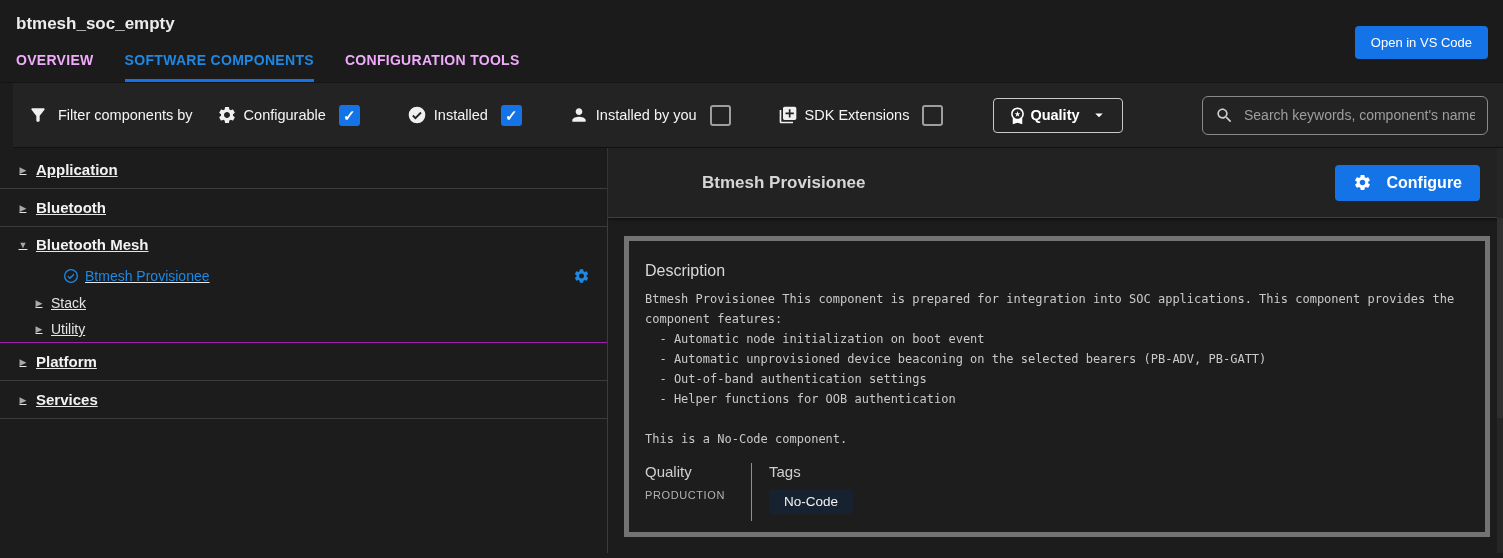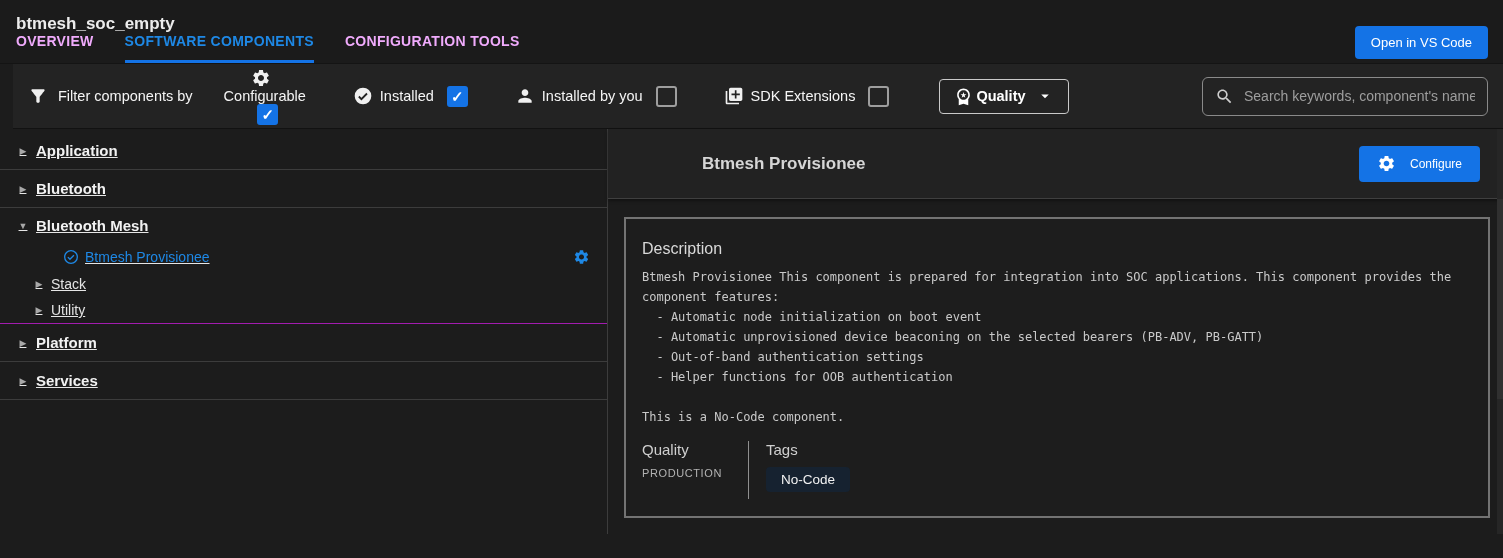--- a/index.html
+++ b/index.html
@@ -1,39 +1,39 @@
 <!DOCTYPE html>
 <html><head>
 <meta charset="utf-8">
 <style>
   * { margin:0; padding:0; box-sizing:border-box; }
   html,body { width:1503px; height:558px; background:#1c1c1c; overflow:hidden;
               font-family:"Liberation Sans", sans-serif; }
   .app { position:relative; width:1503px; height:558px; background:#1c1c1c; color:#e6e6e6; }
 
   
-  .app-header { position:relative; height:64px; background:#1b1b1b; border-bottom:1px solid #141414; }
+  .app-header { position:relative; height:83px; background:#1b1b1b; border-bottom:1px solid #141414; }
   .proj-title { position:absolute; left:16px; top:14px; font-size:17px; font-weight:bold; color:#ececec; }
   .tabs { position:absolute; left:16px; bottom:0; display:flex; }
   .tab { position:relative; padding:0 0 14px 0; margin-right:31px; font-size:14px; font-weight:bold;
          letter-spacing:.3px; color:#f0abfc; cursor:pointer; }
   .tab.active { color:#1E88E5; }
   .tab.active::after { content:""; position:absolute; left:0; right:0; bottom:0; height:3px; background:#1473E6; }
   .vscode-btn { position:absolute; right:15px; top:26px; height:33px; padding:0 16px;
                 background:#1473E6; border:none; border-radius:4px; color:#fff;
                 font-size:13px; font-weight:normal; font-family:inherit; cursor:pointer; }
 
   
   .filter-bar { display:flex; align-items:center; height:65px; background:#232323;
                 border-bottom:1px solid #121212; padding:0 15px;margin-left:13px; }
   .fb-icon { display:inline-flex; color:#f0f0f0; }
   .fb-icon svg { width:20px; height:20px; fill:currentColor; }
   .fb-label { font-size:14.5px; color:#f5f5f5; margin-left:10px; white-space:nowrap; }
   .fgroup { display:flex; align-items:center; margin-left:47px; }
-  .fgroup:first-of-type { margin-left:24px;flex-direction:column; }
+  .fgroup:first-of-type { margin-left:24px; }
   .fgroup .fb-label { margin-left:7px; }
   .checkbox { width:21px; height:21px; margin-left:13px; border:2px solid #9e9e9e; border-radius:3px;
               display:flex; align-items:center; justify-content:center; cursor:pointer; }
   .checkbox.checked { background:#1473E6; border-color:#1473E6; }
   .checkbox.checked::after { content:"✓"; color:#fff; font-size:15px; font-weight:bold; line-height:1; }
   .quality-btn { display:flex; align-items:center; margin-left:50px; height:35px; padding:0 14px;
                  background:transparent; border:1px solid #c9c9c9; border-radius:4px; color:#fff;
                  font-size:14.5px; font-weight:bold; font-family:inherit; cursor:pointer; white-space:nowrap; }
   .quality-btn svg { width:19px; height:19px; fill:currentColor; }
   .quality-btn .qlabel { margin:0 10px 0 3px; }
@@ -69,25 +69,25 @@
 
   
   .detail-panel { position:relative; flex:1; background:#1c1c1c; }
   .detail-header { position:relative; height:70px; background:#222222; border-bottom:1px solid #3f3f3f;
                    box-shadow:0 2px 3px rgba(0,0,0,.35); }
   .detail-title { position:absolute; left:94px; top:50%; transform:translateY(-50%);
                   font-size:17px; font-weight:bold; color:#d6d6d6; }
   .configure-btn { position:absolute; right:23px; top:50%; transform:translateY(-50%);
                    display:flex; align-items:center; height:36px; padding:0 18px;
                    background:#1473E6; border:none; border-radius:4px; color:#fff;
-                   font-size:12px; font-weight:normal; font-family:inherit; cursor:pointer; }
+                   font-size:16px; font-weight:bold; font-family:inherit; cursor:pointer; }
   .configure-btn svg { width:19px; height:19px; fill:#fff; margin-right:14px; }
 
   .desc-box { position:absolute; left:16px; right:13px; top:88px; height:301px;
-              border:2px solid #737373; background:#1d1d1d; padding:21px 16px 0 16px; }
+              border:5px solid #737373; background:#1d1d1d; padding:21px 16px 0 16px; }
   .desc-heading { font-size:16px; color:#d9d9d9; margin-bottom:9px; }
   .desc-lines { font-family:"DejaVu Sans Mono", monospace; font-size:12px; color:#c9c9c9; }
   .desc-lines div { height:20px; line-height:20px; white-space:pre; overflow:hidden; }
 
   .meta { display:flex; margin-top:14px; }
   .meta-col { display:flex; flex-direction:column; }
   .meta-heading { font-size:15px; color:#cfcfcf; margin-bottom:9px; }
   .meta-value { font-size:11px; color:#b3b3b3; letter-spacing:.6px; }
   .meta-divider { width:1px; background:#8f8f8f; margin:0 17px 0 26px; height:58px; }
   .tag-badge { display:inline-block; align-self:flex-start; background:#162230; border-radius:4px;

